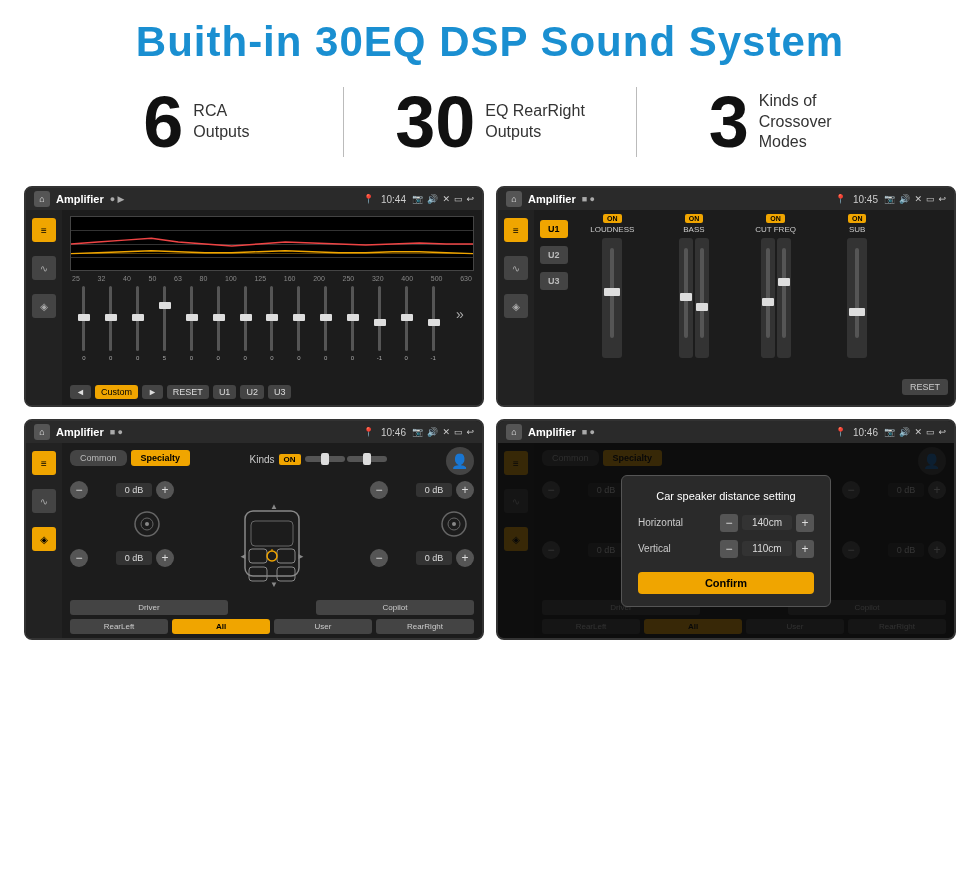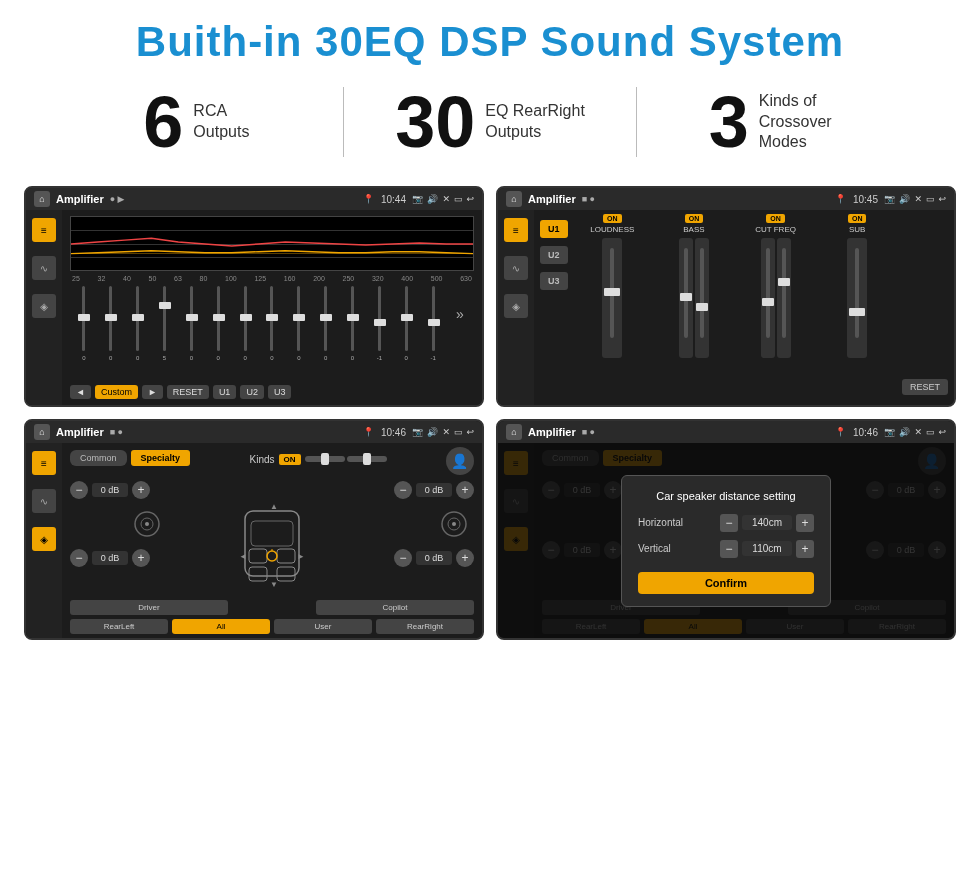--- a/index.html
+++ b/index.html
@@ -374,20 +374,21 @@
       cursor: pointer;
     }
     .db-value {
       background: #333;
       color: #ddd;
       padding: 2px 6px;
       border-radius: 3px;
       font-size: 9px;
       min-width: 36px;
       text-align: center;
+      margin-left: 24px;
     }
     .speaker-diagram {
       width: 80px;
       display: flex;
       align-items: center;
       justify-content: center;
       position: relative;
     }
     .fader-right {
       display: flex;
@@ -427,21 +428,21 @@
       border-radius: 3px;
       padding: 3px 8px;
       font-size: 8px;
       cursor: pointer;
       flex: 1;
       text-align: center;
     }
     .bottom-btn.active-yellow {
       background: #f0a500;
       color: #000;
-      font-weight: normal;
+      font-weight: bold;
     }
 
     
     .dialog-overlay {
       position: absolute;
       top: 22px;
       left: 0; right: 0; bottom: 0;
       background: rgba(0,0,0,0.5);
       display: flex;
       align-items: center;

